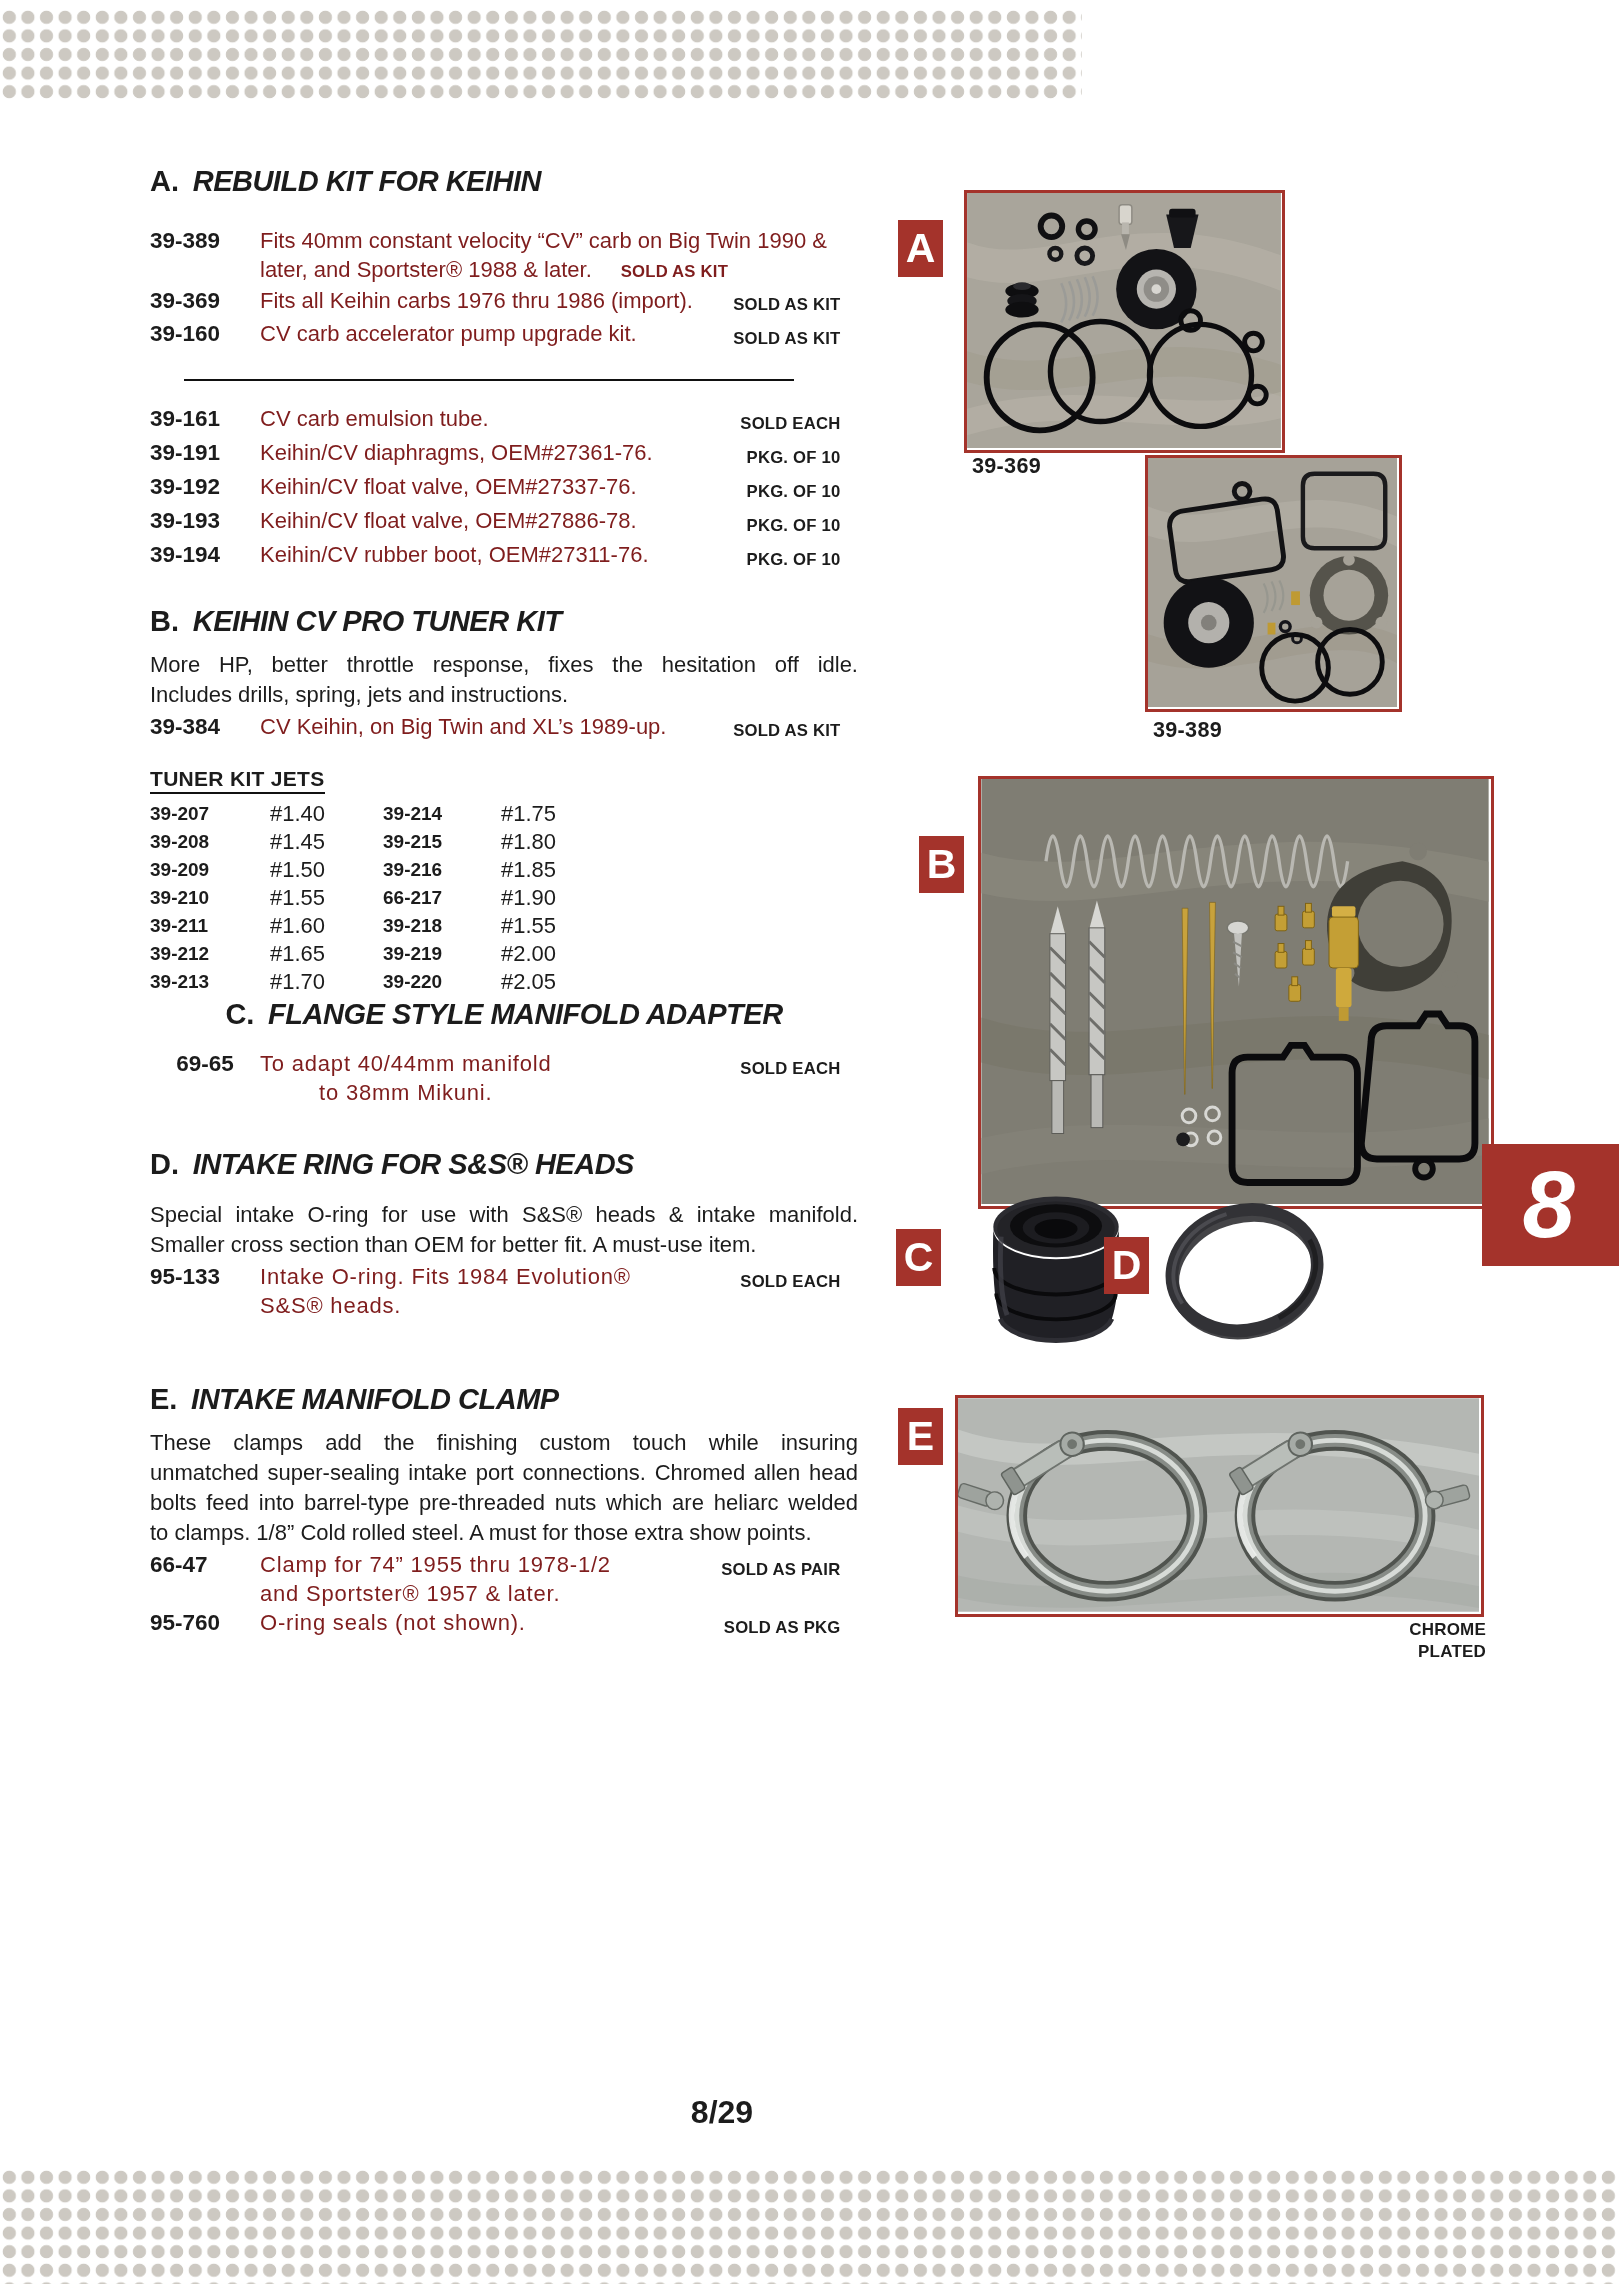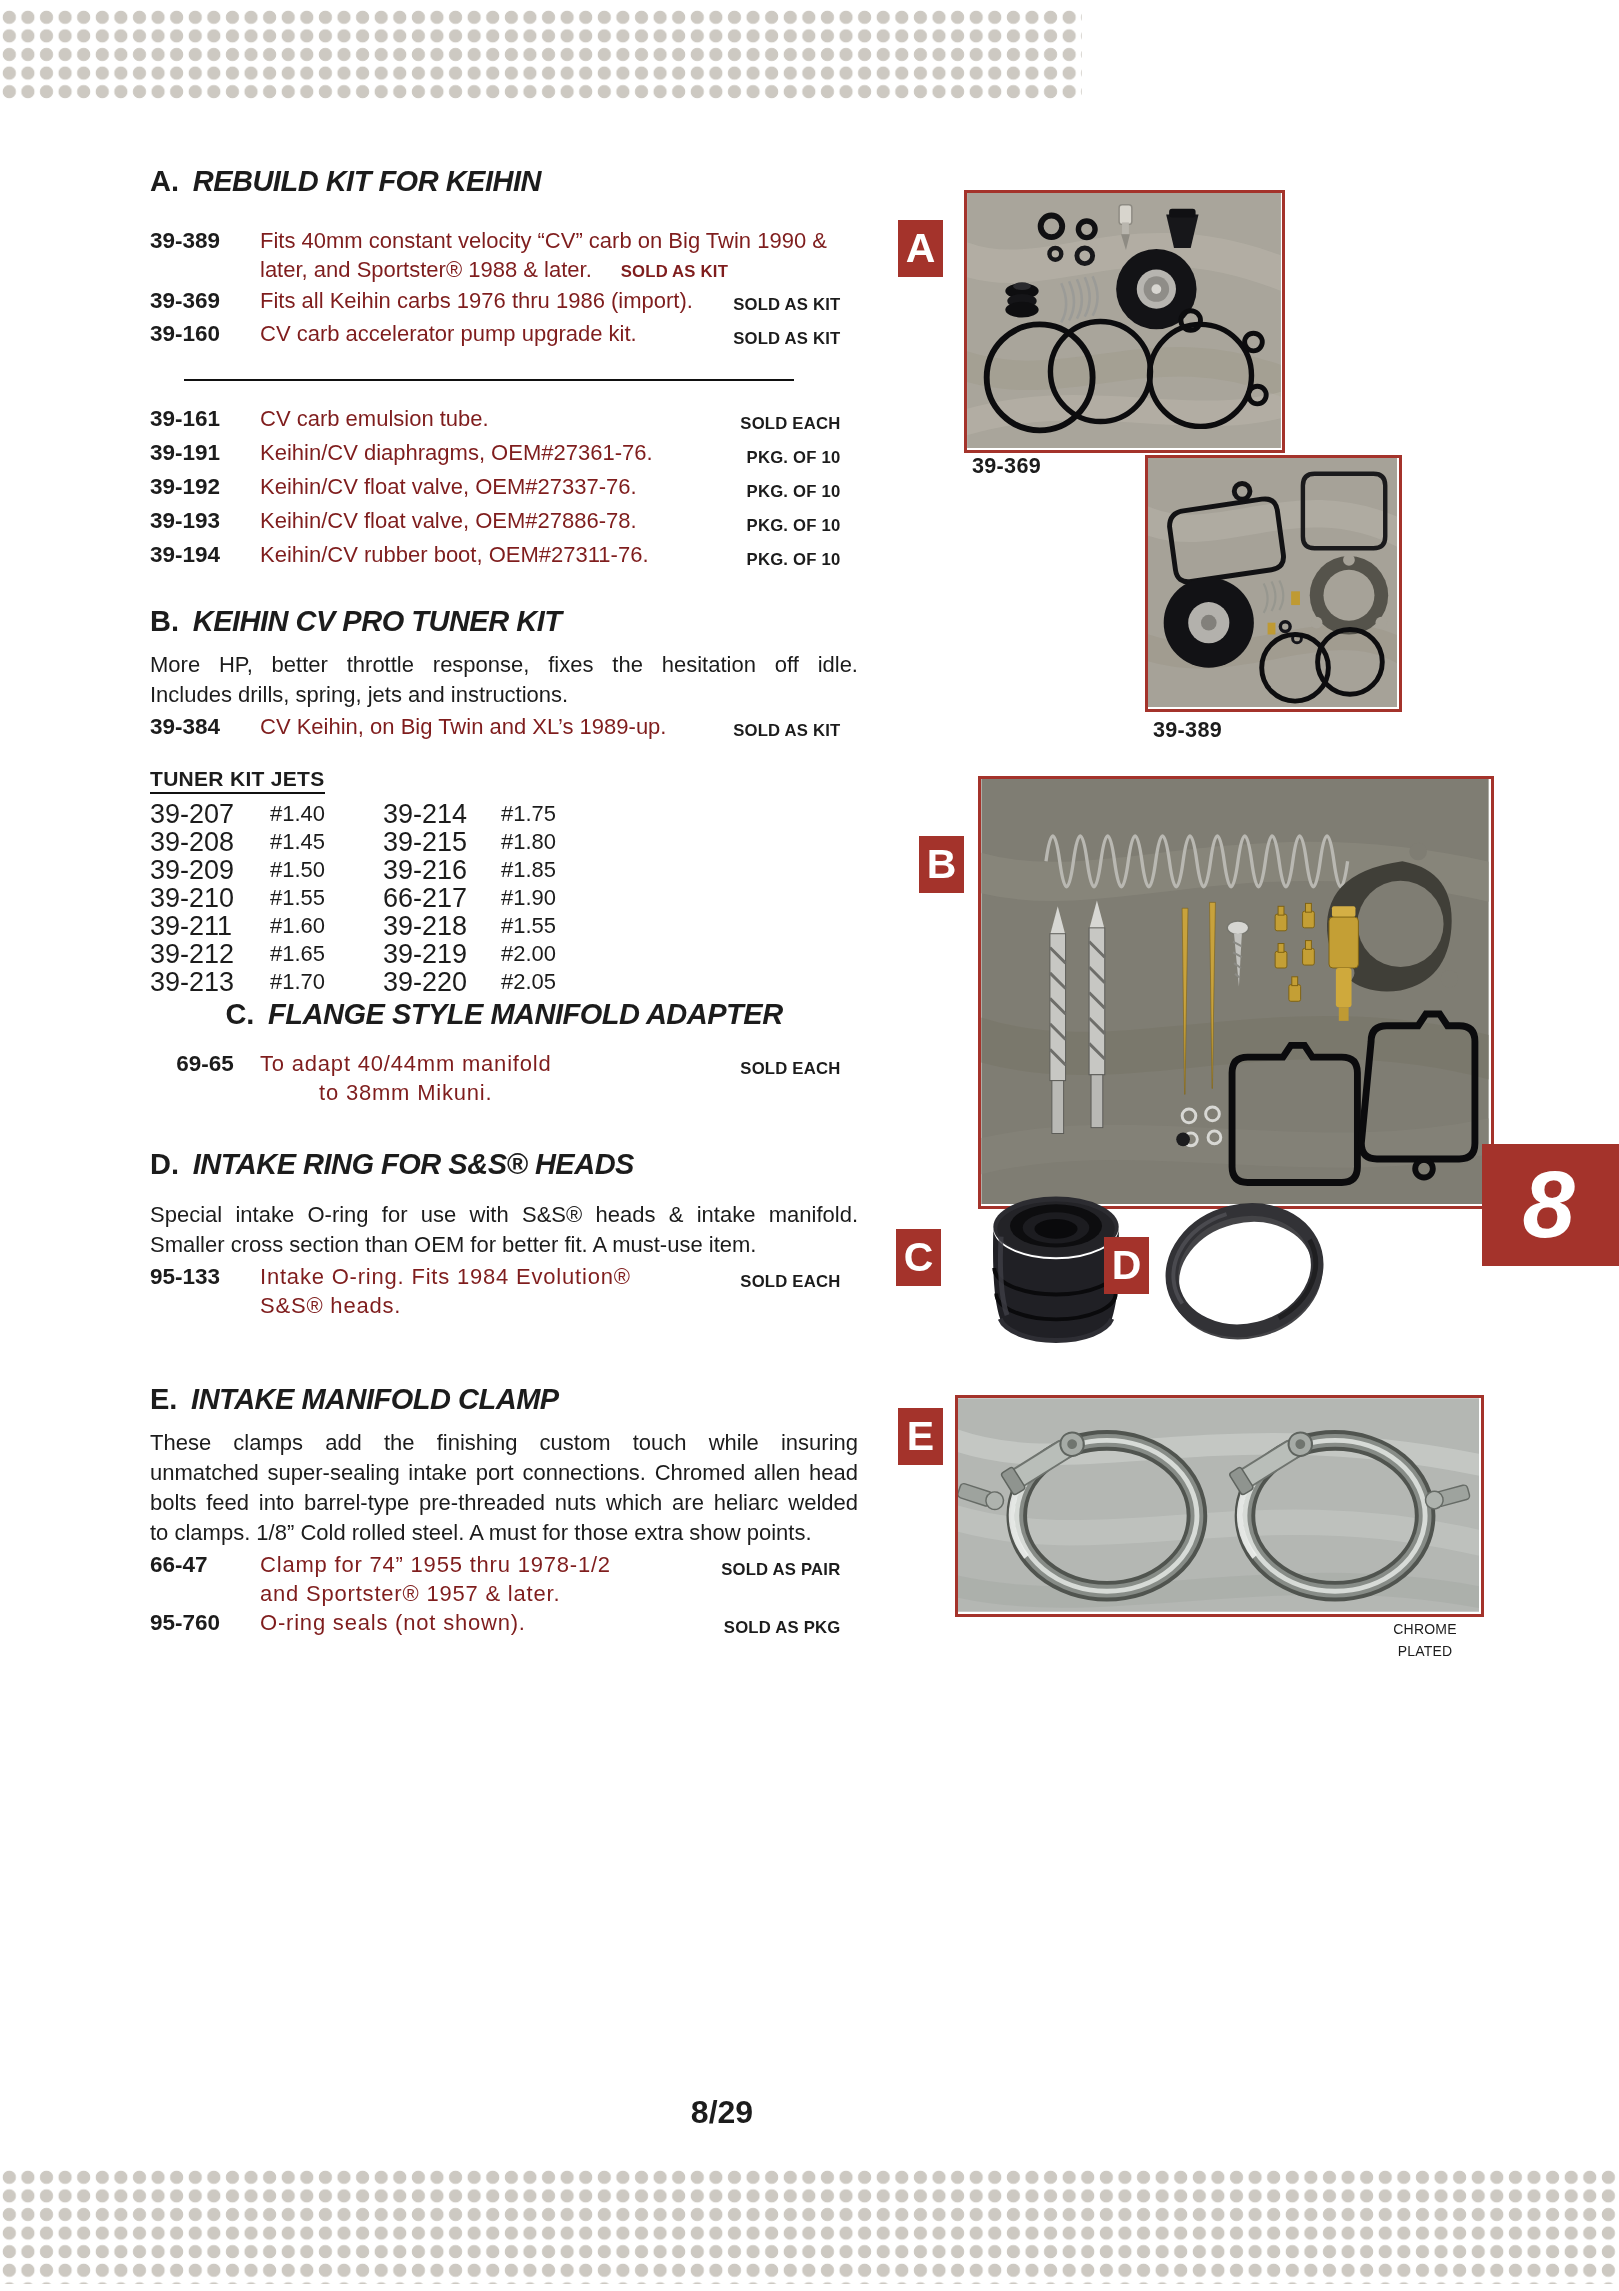--- a/index.html
+++ b/index.html
@@ -32,29 +32,29 @@
   .divider{border:none;border-top:2px solid #111;margin:25.5px 64px 23.5px 34px;}
 
   .intro{margin:0 0 2px 0;font-size:22px;line-height:30px;}
   .jline{display:block;text-align:justify;text-align-last:justify;}
   .jline.last{text-align-last:left;}
 
   .jets-title{display:inline-block;margin-top:22px;font-size:21px;font-weight:bold;
               border-bottom:2.5px solid #111;padding-bottom:1px;letter-spacing:0.3px;}
   .jets-grid{margin-top:5.9px;display:grid;grid-template-columns:120px 113px 118px auto;
              width:470px;line-height:28px;font-size:22px;}
-  .jet-part{font-weight:normal;font-size:27px;}
+  .jet-part{font-weight:bold;font-size:19px;}
 
   .fig{position:absolute;border:3.9px solid #a4332b;box-sizing:border-box;overflow:hidden;}
   .fig svg{display:block;}
   .fig-badge{position:absolute;width:45px;height:57px;background:#a4332b;color:#fff;
              font-size:41px;line-height:57px;font-weight:bold;text-align:center;}
   .fig-caption{position:absolute;font-size:21.6px;font-weight:bold;letter-spacing:0.3px;}
-  .chrome-caption{position:absolute;left:1364px;top:1619px;width:122px;text-align:center;
-                  font-size:14px;line-height:21.6px;font-weight:normal;letter-spacing:0.2px;}
+  .chrome-caption{position:absolute;left:1364px;top:1619px;width:122px;text-align:right;
+                  font-size:17px;line-height:21.6px;font-weight:bold;letter-spacing:0.2px;}
   .tab8{position:absolute;left:1482px;top:1144px;width:137px;height:122px;background:#a4332b;
         color:#fff;display:flex;align-items:center;justify-content:center;
         font-size:94px;font-weight:bold;font-style:italic;padding-right:3.9px;box-sizing:border-box;}
   .page-num{position:absolute;left:624px;top:2094px;width:196px;text-align:center;
             font-size:32px;font-weight:bold;}
 </style>
 </head>
 <body>
 
 <div class="page">

